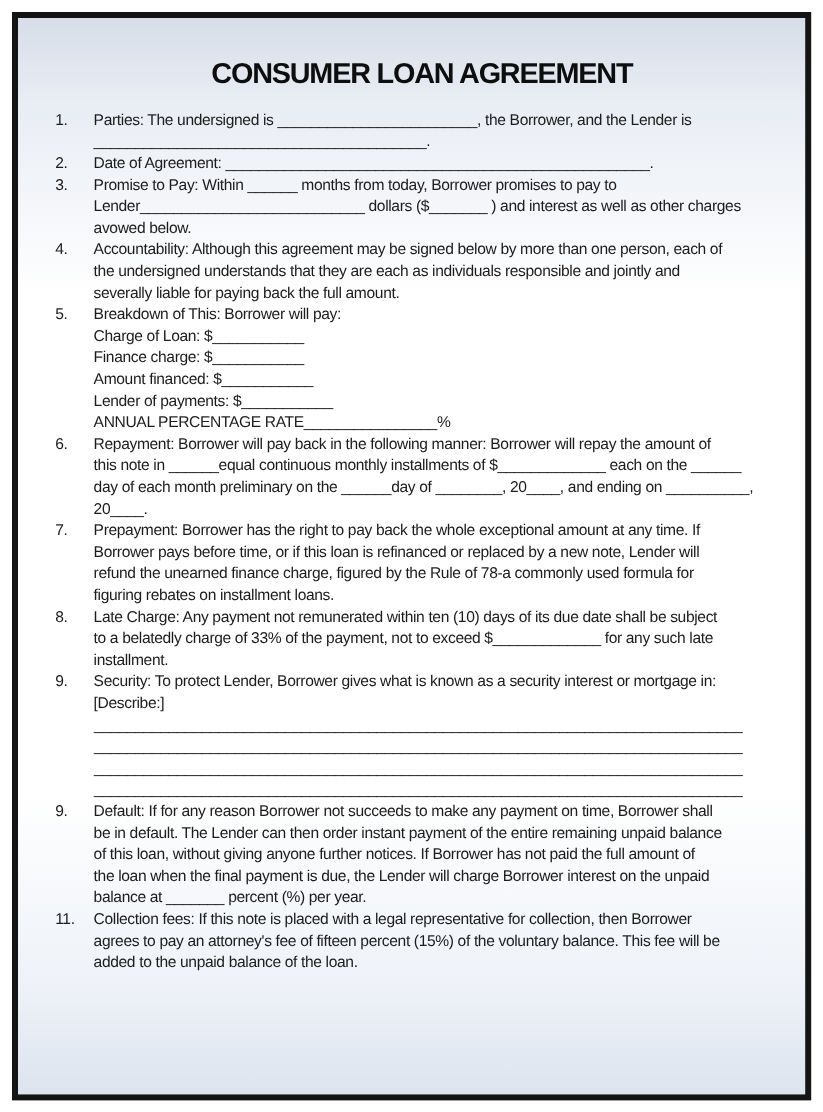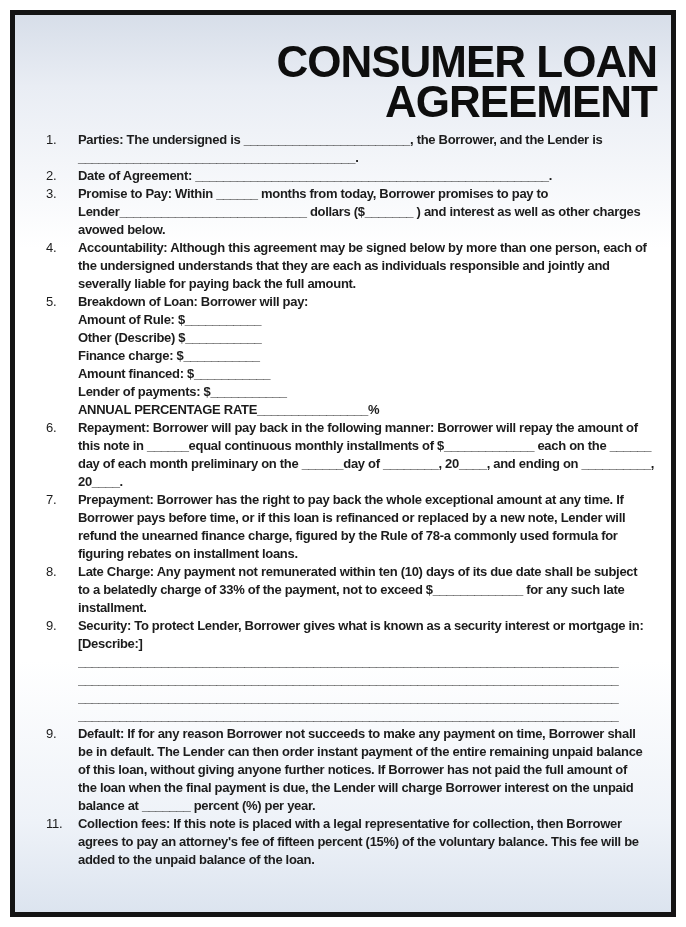--- a/index.html
+++ b/index.html
@@ -31,22 +31,22 @@
       #dce4ef 100%);
   }
   .page-inner {
     box-sizing: border-box;
     width: 100%;
     height: 100%;
     padding: 27px 14px 0 31px;
   }
   .doc-title {
     margin: 0 0 9px 0;
-    text-align: right;
-    font-size: 44px;
+    text-align: center;
+    font-size: 24px;
     line-height: 40px;
     font-weight: bold;
     letter-spacing: -1px;
     color: #0e0e0e;
     font-family: "Liberation Sans", sans-serif;
   }
   .items {
     color: #1c1c1c;
     font-size: 13px;
     line-height: 18px;
@@ -56,21 +56,20 @@
     display: flex;
     align-items: flex-start;
   }
   .num {
     flex: 0 0 32px;
     width: 32px;
   }
   .icontent {
     flex: 1 1 auto;
     min-width: 0;
-    font-weight: bold;
   }
   .itext {
     white-space: pre-line;
     overflow-wrap: break-word;
   }
   .subline {
     white-space: pre;
   }
   .writein {
     white-space: nowrap;
@@ -116,23 +115,22 @@
         <div class="icontent">
             <div class="itext">Accountability: Although this agreement may be signed below by more than one person, each of
 the undersigned understands that they are each as individuals responsible and jointly and
 severally liable for paying back the full amount.</div>
           </div>
       </div>
 
       <div class="item">
         <span class="num">5.</span>
         <div class="icontent">
-          <div class="itext">Breakdown of Loan: Borrower will pay:</div>
-          <div class="subline">Amount of Rule: $___________</div>
-          <div class="subline">Other (Describe) $___________</div>
+          <div class="itext">Breakdown of This: Borrower will pay:</div>
+          <div class="subline">Charge of Loan: $___________</div>
           <div class="subline">Finance charge: $___________</div>
           <div class="subline">Amount financed: $___________</div>
           <div class="subline">Lender of payments: $___________</div>
           <div class="subline">ANNUAL PERCENTAGE RATE________________%</div>
         </div>
       </div>
 
       <div class="item">
         <span class="num">6.</span>
         <div class="icontent">

